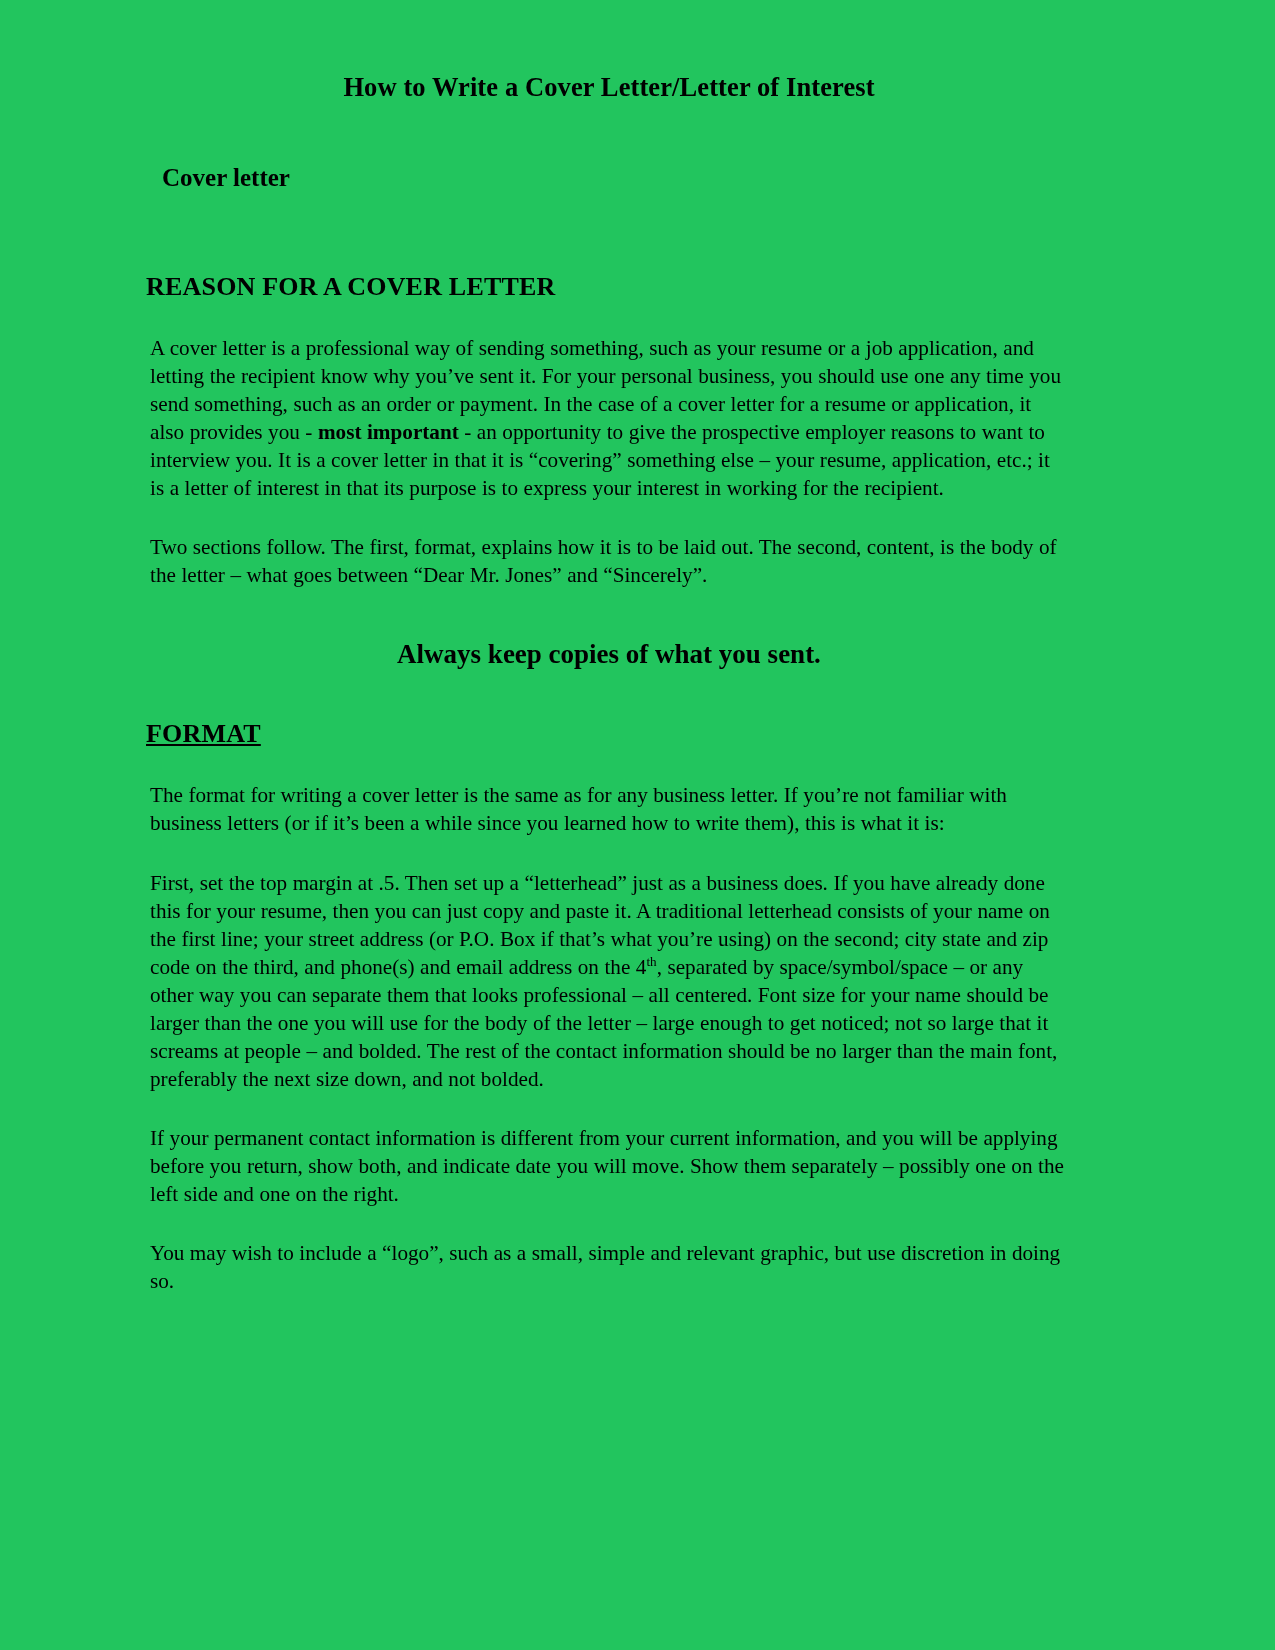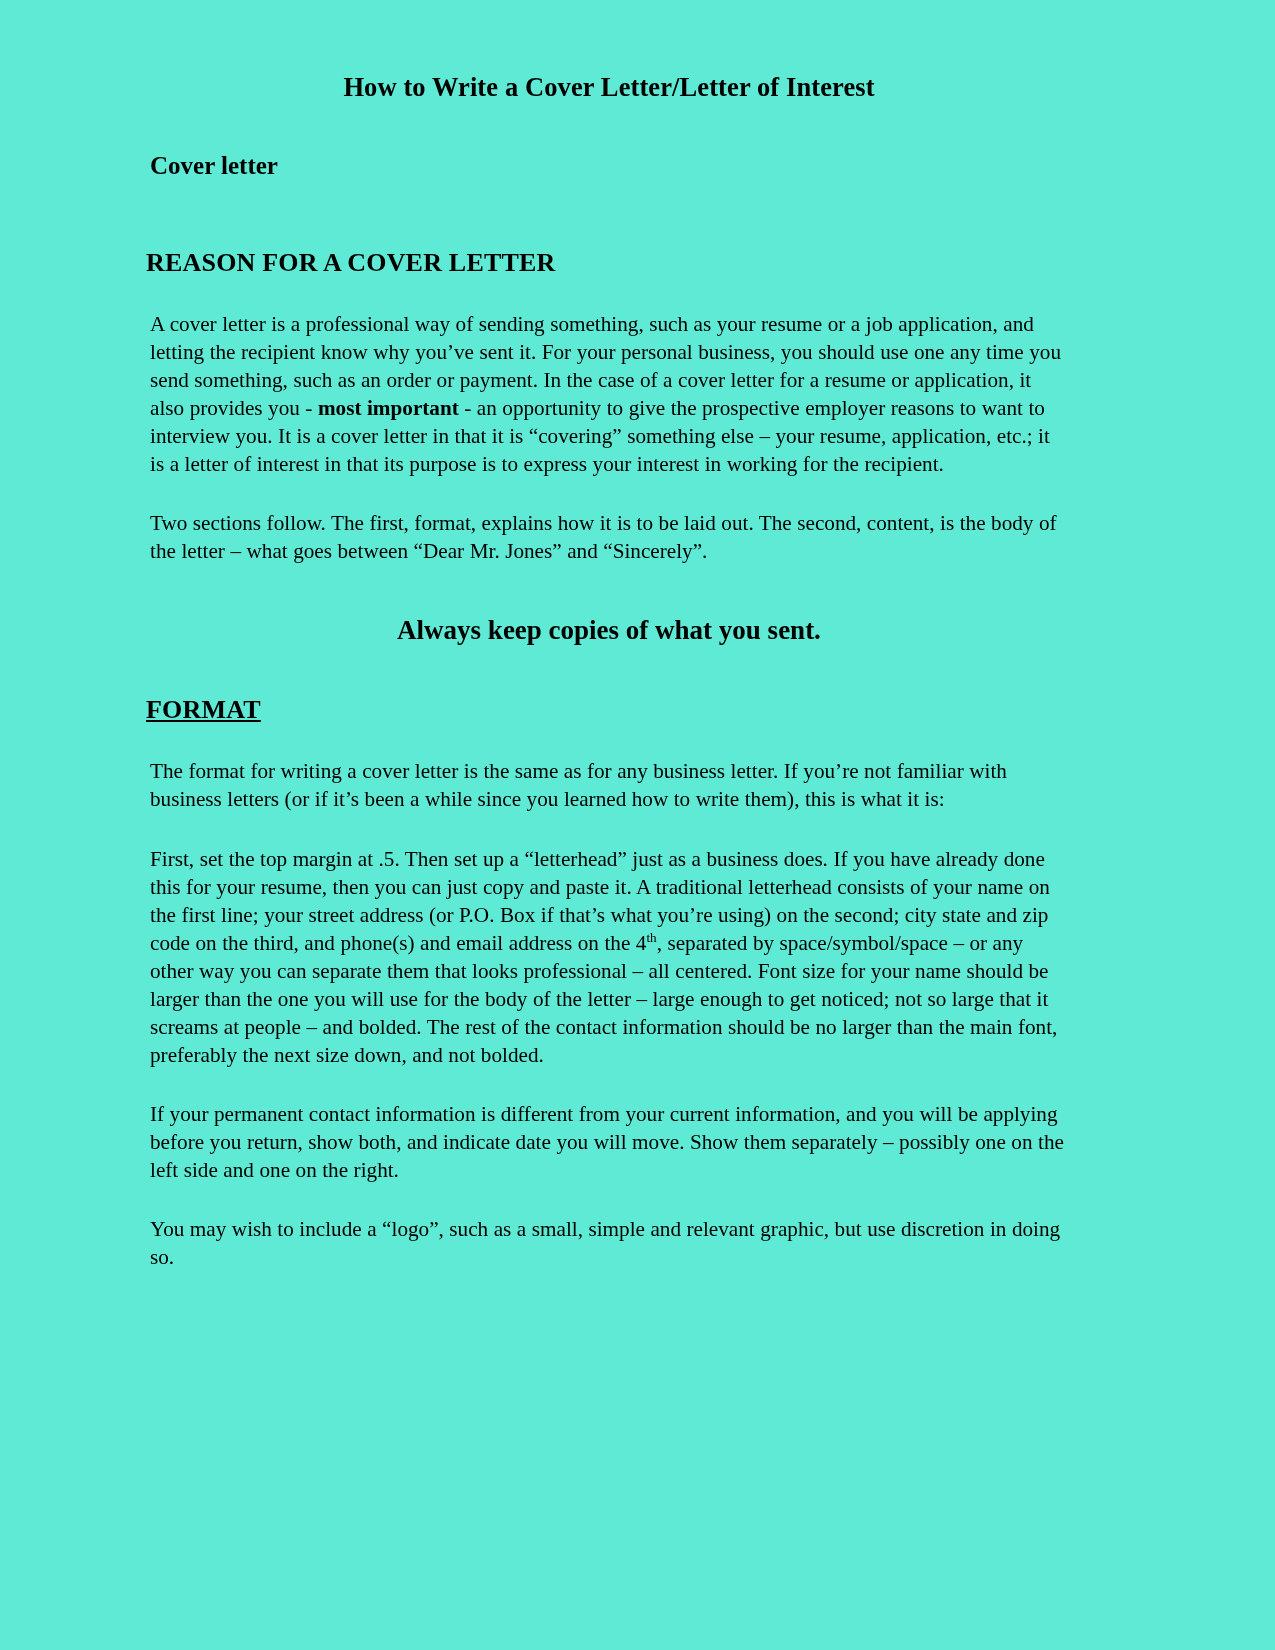--- a/index.html
+++ b/index.html
@@ -15,42 +15,42 @@
     font-family: "Liberation Serif", "DejaVu Serif", serif;
     color: #000000;
     -webkit-font-smoothing: antialiased;
   }
   .page {
     position: relative;
     width: 1275px;
     height: 1650px;
     box-sizing: border-box;
     padding: 0;
-    background: #5eead4;
+    background: #22c55e;
   }
   .content {
     position: absolute;
     left: 146px;
     top: 0;
     width: 926px;
   }
   .doc-title {
     text-align: center;
     font-size: 26.5px;
     font-weight: bold;
     line-height: 1.2;
     margin: 0;
     padding-top: 72px;
     letter-spacing: 0.1px;
   }
   .section-title {
     font-size: 25px;
     font-weight: bold;
     line-height: 1.2;
-    margin: 4px;
+    margin: 16px;
     padding-top: 43px;
     text-align: left;
   }
   .heading-caps {
     font-size: 26px;
     font-weight: bold;
     line-height: 1.25;
     margin: 0;
     padding-top: 62px;
     text-align: left;

